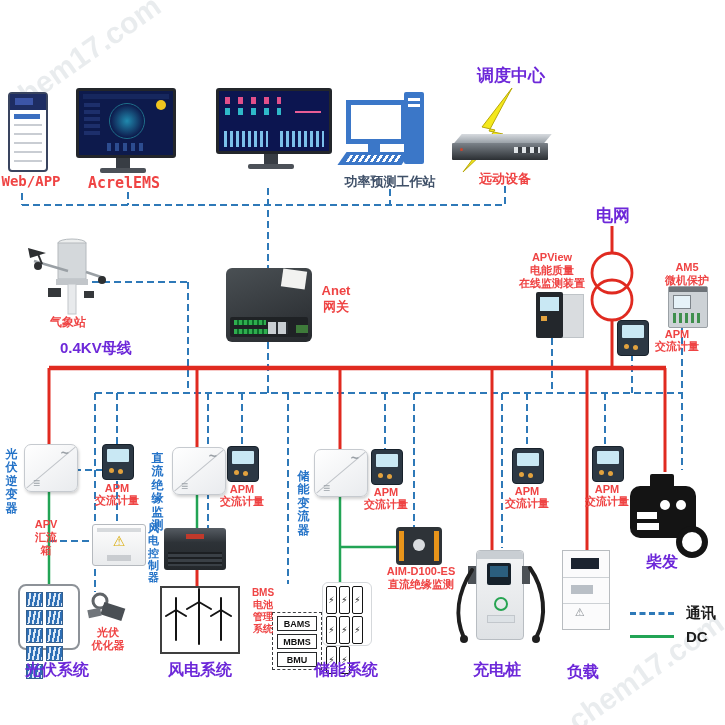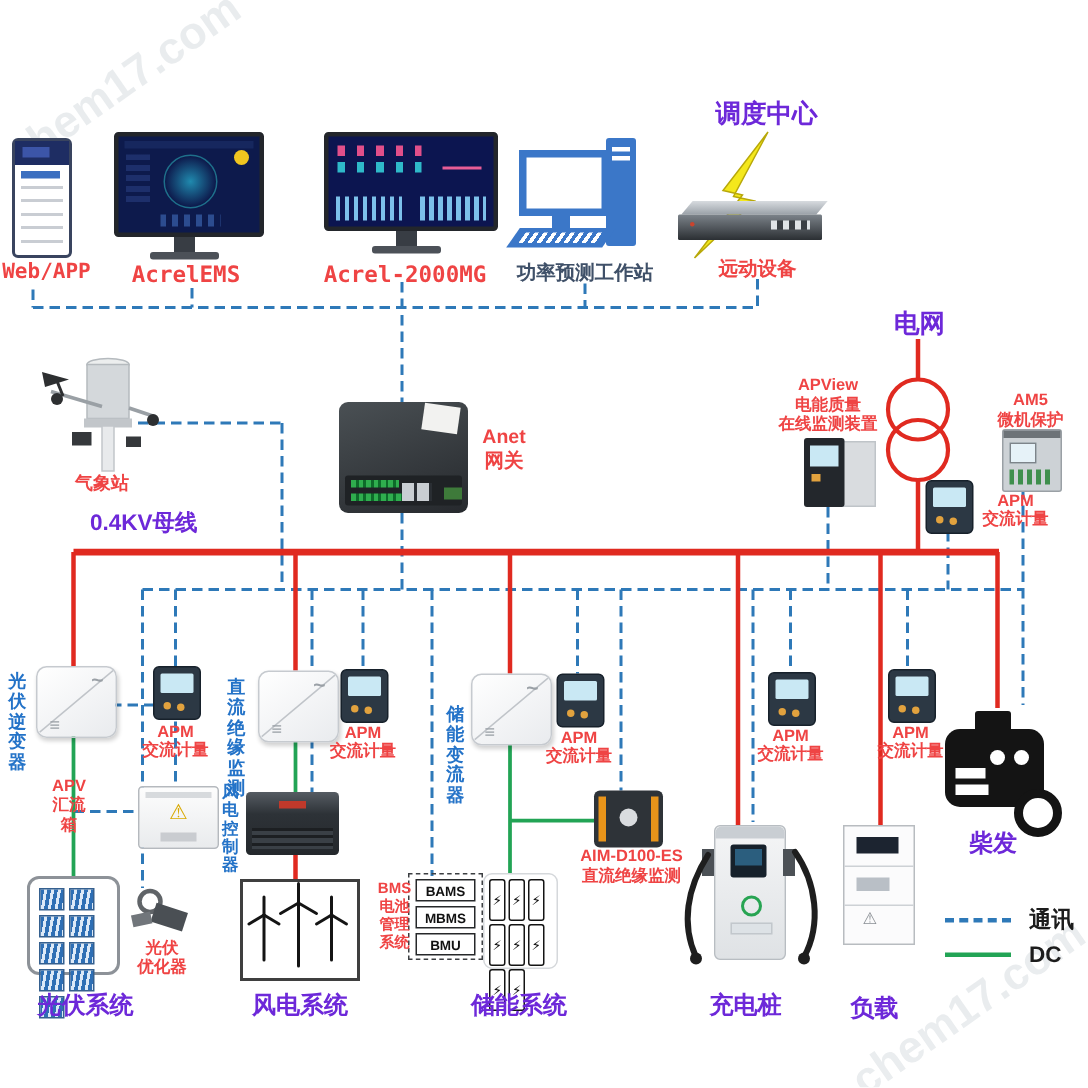--- a/index.html
+++ b/index.html
@@ -142,21 +142,20 @@
 
   <div class="monitor" style="left:216px;top:88px;width:110px;height:60px;background:#0c1550;">
     <div class="abs" style="left:6px;top:6px;width:56px;height:7px;background:repeating-linear-gradient(90deg,#e14f8a 0 5px,transparent 5px 13px);"></div>
     <div class="abs" style="left:6px;top:17px;width:56px;height:7px;background:repeating-linear-gradient(90deg,#2fb9c9 0 5px,transparent 5px 13px);"></div>
     <div class="abs" style="right:8px;top:8px;width:26px;height:12px;border-bottom:2px solid #e85d96;"></div>
     <div class="abs" style="left:5px;bottom:4px;width:44px;height:16px;background:repeating-linear-gradient(90deg,#7cc0ea 0 3px,transparent 3px 6px);"></div>
     <div class="abs" style="right:5px;bottom:4px;width:44px;height:16px;background:repeating-linear-gradient(90deg,#7cc0ea 0 3px,transparent 3px 6px);"></div>
   </div>
   <div class="abs" style="left:264px;top:154px;width:14px;height:10px;background:#383d44;z-index:2;"></div>
   <div class="abs" style="left:248px;top:164px;width:46px;height:5px;background:#4c5158;border-radius:2px;z-index:2;"></div>
-  <div class="txt lblue mono" style="left:208px;top:174px;width:124px;font-size:15px;">Acrel-2000MG</div>
 
   <div class="dev" style="left:404px;top:92px;width:20px;height:72px;background:#3b77c8;border-radius:2px;">
     <div class="abs" style="left:4px;top:6px;right:4px;height:3px;background:#fff;"></div>
     <div class="abs" style="left:4px;top:12px;right:4px;height:3px;background:#fff;"></div>
   </div>
   <div class="dev" style="left:346px;top:100px;width:50px;height:34px;border:5px solid #3b77c8;background:#fff;"></div>
   <div class="dev" style="left:368px;top:144px;width:12px;height:8px;background:#3b77c8;"></div>
   <div class="dev" style="left:342px;top:152px;width:64px;height:13px;background:#3b77c8;transform:skewX(-35deg);">
     <div class="abs" style="left:6px;top:3px;right:6px;height:7px;background:repeating-linear-gradient(90deg,#fff 0 3px,transparent 3px 6px);"></div>
   </div>
@@ -311,21 +310,21 @@
     <span style="display:block;">AIM-D100-ES</span>
     <span style="display:block;">直流绝缘监测</span>
   </div>
 
   <div class="txt lblue" style="left:250px;top:587px;width:26px;font-size:10px;line-height:12px;">
     <span style="display:block;">BMS</span>
     <span style="display:block;">电池</span>
     <span style="display:block;">管理</span>
     <span style="display:block;">系统</span>
   </div>
-  <div class="dev" style="left:272px;top:582px;width:50px;height:58px;border:1.5px dashed #3c3f42;box-sizing:border-box;text-align:right;">
+  <div class="dev" style="left:272px;top:612px;width:50px;height:58px;border:1.5px dashed #3c3f42;box-sizing:border-box;text-align:right;">
     <div class="bmsunit">BAMS</div>
     <div class="bmsunit">MBMS</div>
     <div class="bmsunit">BMU</div>
   </div>
 
   <div class="dev" style="left:322px;top:582px;width:50px;height:64px;background:#fff;border:1px solid #d5d8db;border-radius:6px;display:flex;flex-wrap:wrap;gap:2px;padding:3px;box-sizing:border-box;align-content:flex-start;">
     <div class="batt">
         <span>⚡</span>
       </div>
     <div class="batt">

